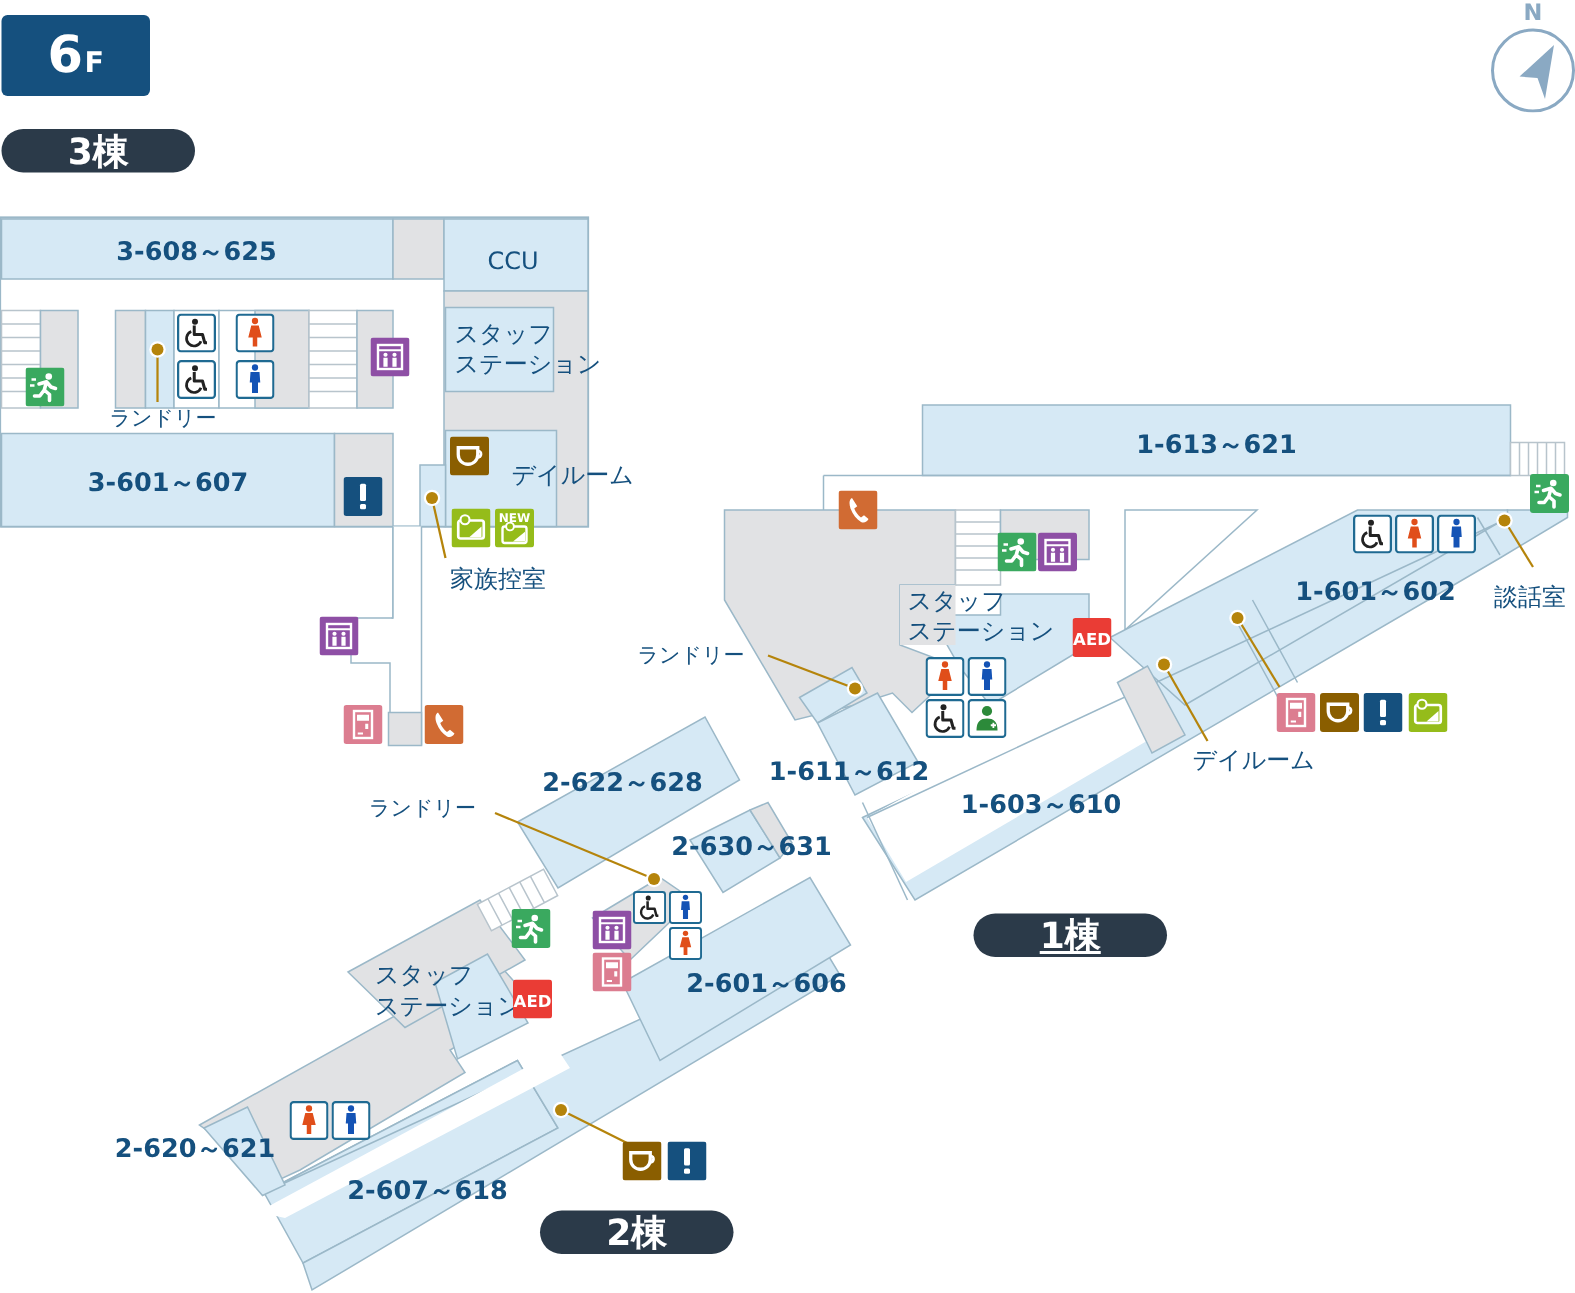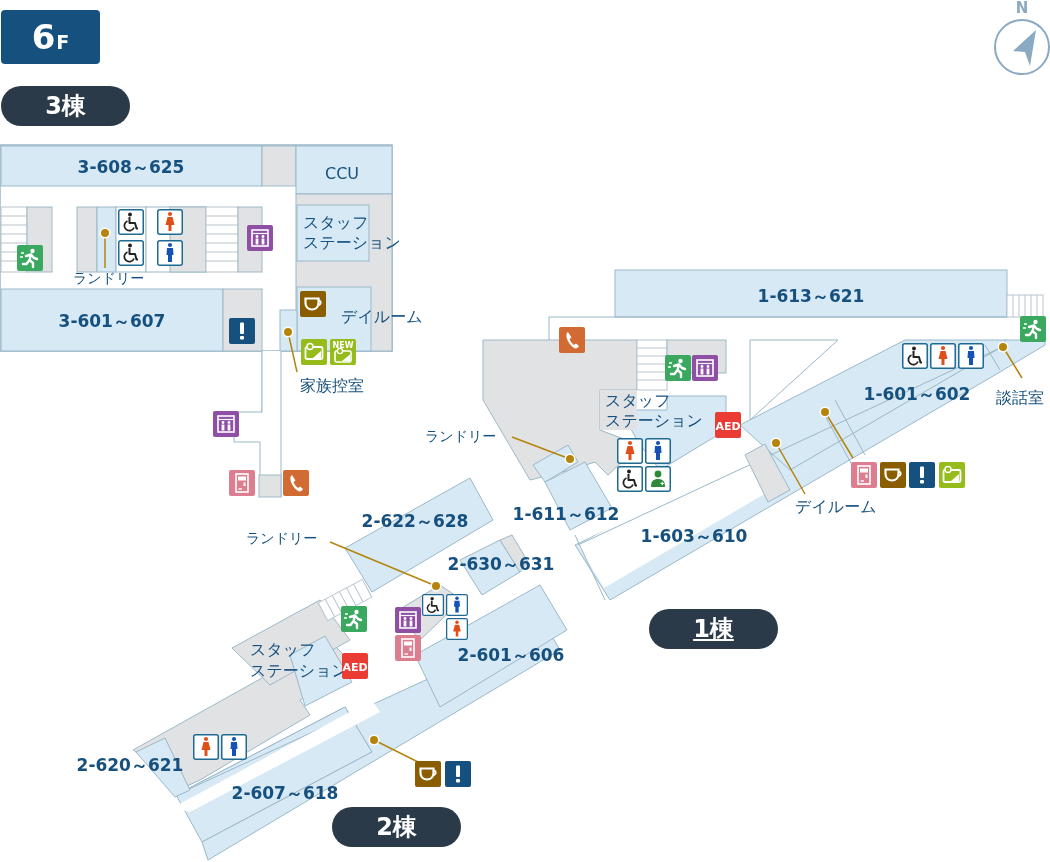--- a/index.html
+++ b/index.html
@@ -4,21 +4,21 @@
 <style>
   html, body { margin: 0; padding: 0; background: #ffffff; }
   body { width: 1050px; height: 862px; position: relative; overflow: hidden;
          font-family: "DejaVu Sans", "Liberation Sans", sans-serif; }
   #map { position: absolute; left: 0; top: 0; width: 1050px; height: 862px; }
   .floor-badge { position: absolute; left: 1px; top: 10px; width: 99px; height: 54px;
                  background: #15507e; border-radius: 4px; color: #fff;
                  display: flex; align-items: center; justify-content: center; }
   .floor-badge .num { font-size: 34px; font-weight: bold; letter-spacing: -1px; }
   .floor-badge .unit { font-size: 19px; font-weight: bold; margin-top: 10px; margin-left: 2px; }
-  .bldg-pill { position: absolute; height: 40px; background: #2b3a49; border-radius: 20px;
+  .bldg-pill { position: absolute; height: 29px; background: #2b3a49; border-radius: 20px;
                color: #fff; display: flex; align-items: center; justify-content: center;
                font-size: 24px; font-weight: bold; }
   .compass { position: absolute; left: 993px; top: 0; width: 58px; height: 75px; }
   svg text { font-family: "DejaVu Sans", "Liberation Sans", sans-serif; }
   .room-label { fill: #15507e; font-weight: bold; font-size: 17px; }
   .area-label { fill: #15507e; font-size: 16px; }
   .area-label-sm { fill: #15507e; font-size: 14px; }
   .icon { cursor: default; }
 </style>
 </head>
@@ -323,21 +323,21 @@
   <use class="icon" href="#i-info" x="445" y="761" width="26" height="26"></use>
 </svg>
 
 <div class="floor-badge">
   <span class="num">6</span>
   <span class="unit">F</span>
 </div>
 
 <div class="bldg-pill" style="left:1px; top:86px; width:129px;">3棟</div>
 <div class="bldg-pill" style="left:649px; top:609px; width:129px;text-decoration:underline;">1棟</div>
-<div class="bldg-pill" style="left:332px; top:807px; width:129px;">2棟</div>
+<div class="bldg-pill" style="left:360px; top:807px; width:129px;">2棟</div>
 
 <div class="compass">
   <svg width="58" height="75" viewBox="0 0 58 75">
     <text x="29" y="13" text-anchor="middle" fill="#8aa9c3" font-size="15" font-weight="bold">N</text>
     <circle cx="29" cy="47" r="27" fill="none" stroke="#8aa9c3" stroke-width="2"></circle>
     <path d="M43 30 L20 51 L32 52 L37 66 Z" fill="#8aa9c3"></path>
   </svg>
 </div>
 
 </body></html>

